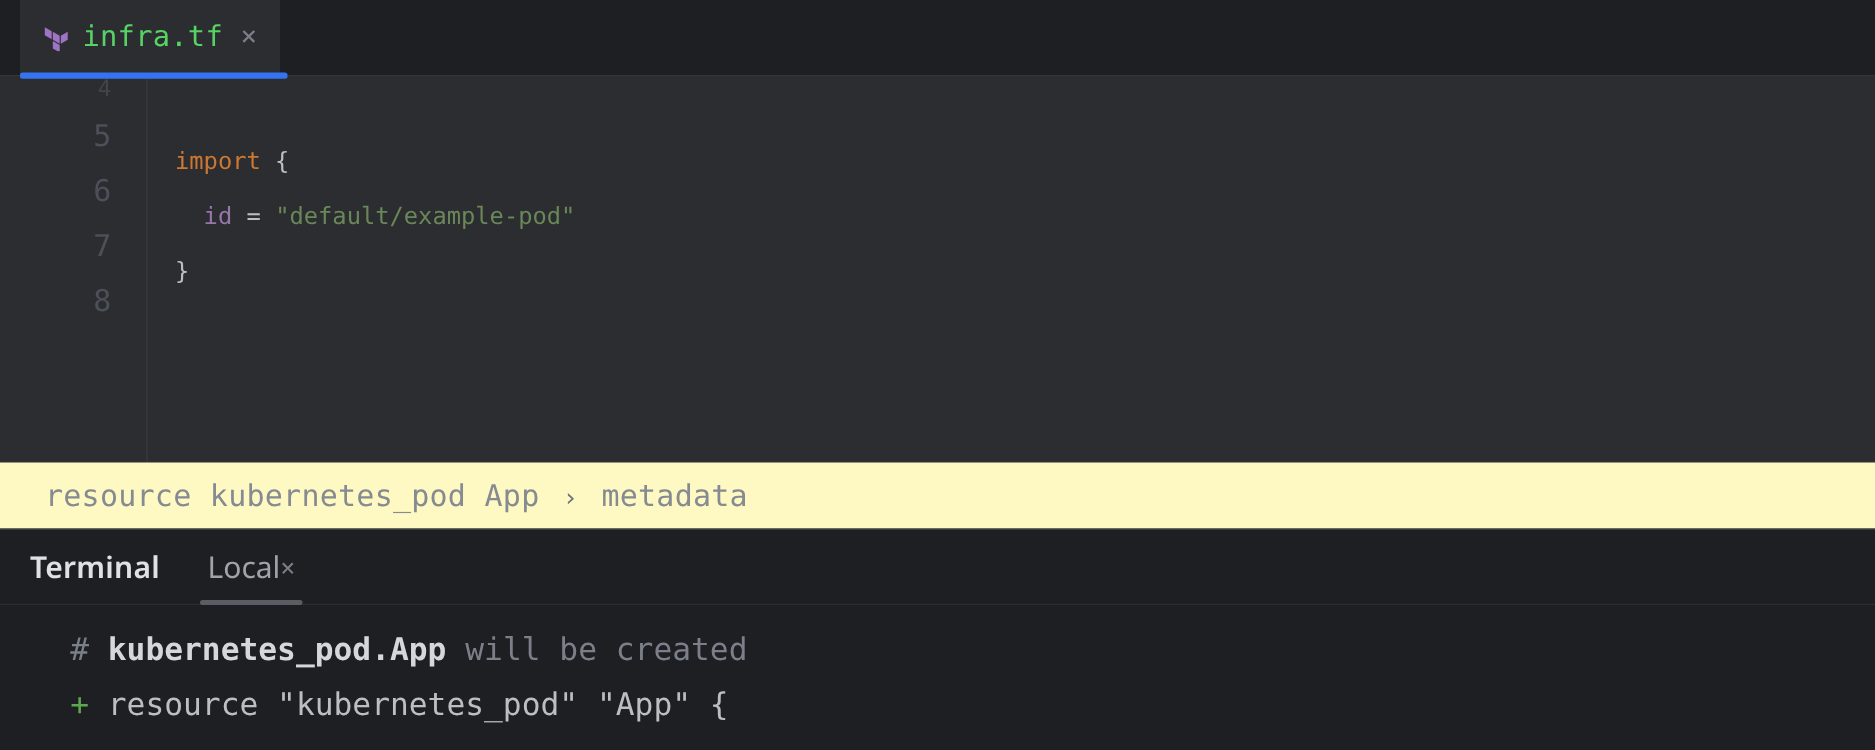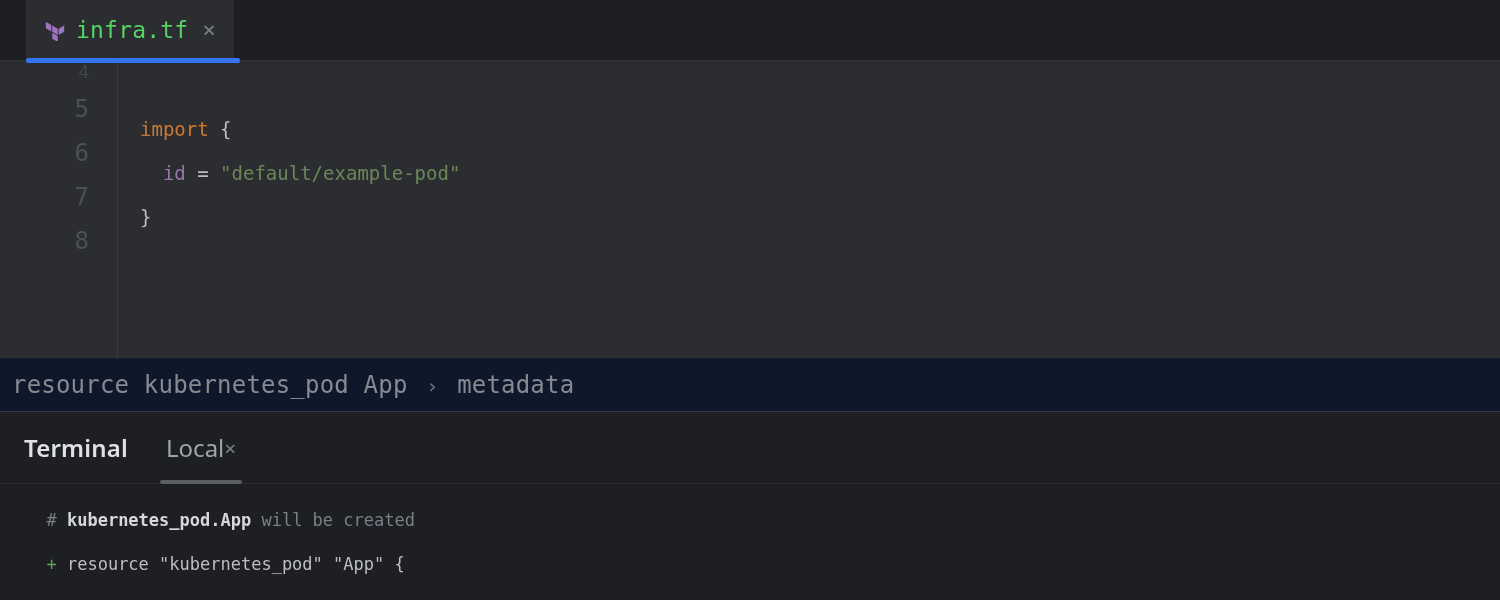--- a/index.html
+++ b/index.html
@@ -15,21 +15,21 @@
       display: flex;
       flex-direction: column;
       height: 100%;
     }
     
     .tab-bar {
       display: flex;
       align-items: center;
       height: 60px;
       background: #1e1f22;
-      padding-left: 26px;
+      padding-left: 16px;
     }
     .tab {
       display: flex;
       align-items: center;
       gap: 10px;
       padding: 0 18px;
       height: 100%;
       position: relative;
       background: #2b2d30;
       border-radius: 0;
@@ -101,41 +101,41 @@
     .code-line { white-space: pre; }
     .kw-import { color: #cc7832; }
     .attr { color: #9876aa; }
     .eq { color: #bcbec4; }
     .ident { color: #bcbec4; }
     .dot { color: #bcbec4; }
     .str { color: #6A8759; }
     .punct { color: #bcbec4; }
     
     .breadcrumb {
-      padding: 12px 12px;
+      padding: 12px 36px;
       font-size: 24px;
       color: #868a91;
-      background: #0f172a;
+      background: #fef9c3;
       border-top: 1px solid rgba(255,255,255,0.03);
       letter-spacing: 0.2px;
     }
     .breadcrumb .chev {
       font-size: 20px;
       padding: 0 4px;
       color: #6f737a;
     }
     
     .panel {
       background: #1e1f22;
       border-top: 1px solid #393b40;
     }
     .panel-tabs {
       display: flex;
       align-items: center;
-      height: 72px;
+      height: 60px;
       padding-left: 24px;
       gap: 38px;
       position: relative;
       border-bottom: 1px solid #2b2d30;
     }
     .panel-title {
       font-size: 24px;
       color: #dfe1e5;
       font-weight: 600;
       letter-spacing: 0.2px;
@@ -160,21 +160,21 @@
       position: absolute;
       left: -6px;
       right: -6px;
       bottom: -1px;
       height: 4px;
       background: #5a5d63;
       border-radius: 2px;
     }
     .term-body {
       padding: 14px 26px;
-      font-size: 17px;
+      font-size: 25px;
       line-height: 44px;
       color: #bcbec4;
     }
     .term-line { white-space: pre; }
     .term-comment { color: #7a7f8a; }
     .term-comment-strong { color: #d5d7dc; font-weight: 600; }
     .term-plus { color: #5ba84f; }
     .term-text { color: #bcbec4; }
   </style>
 </head>

